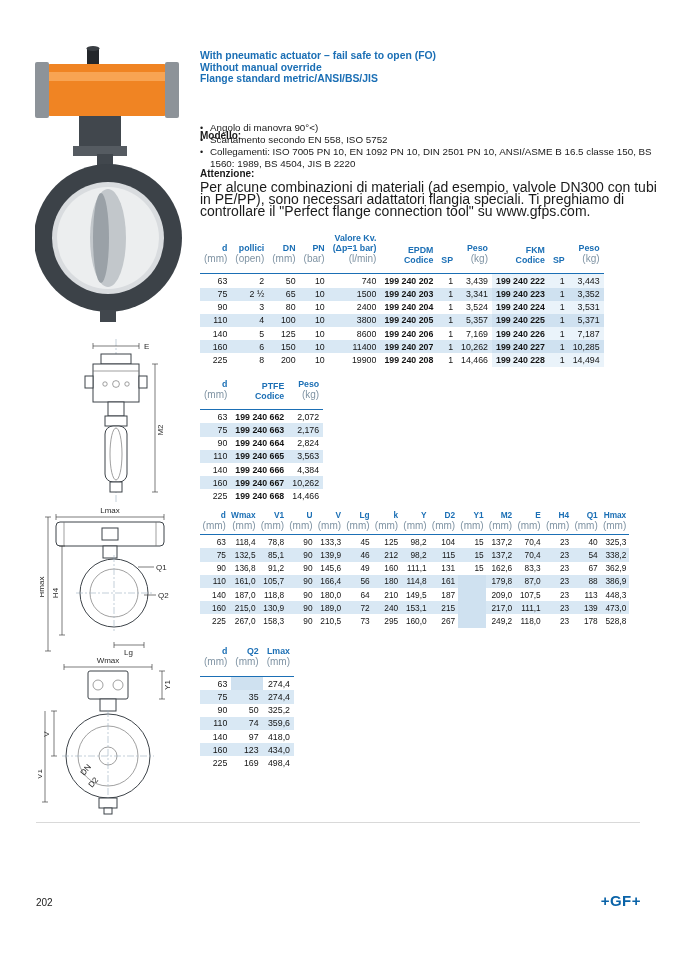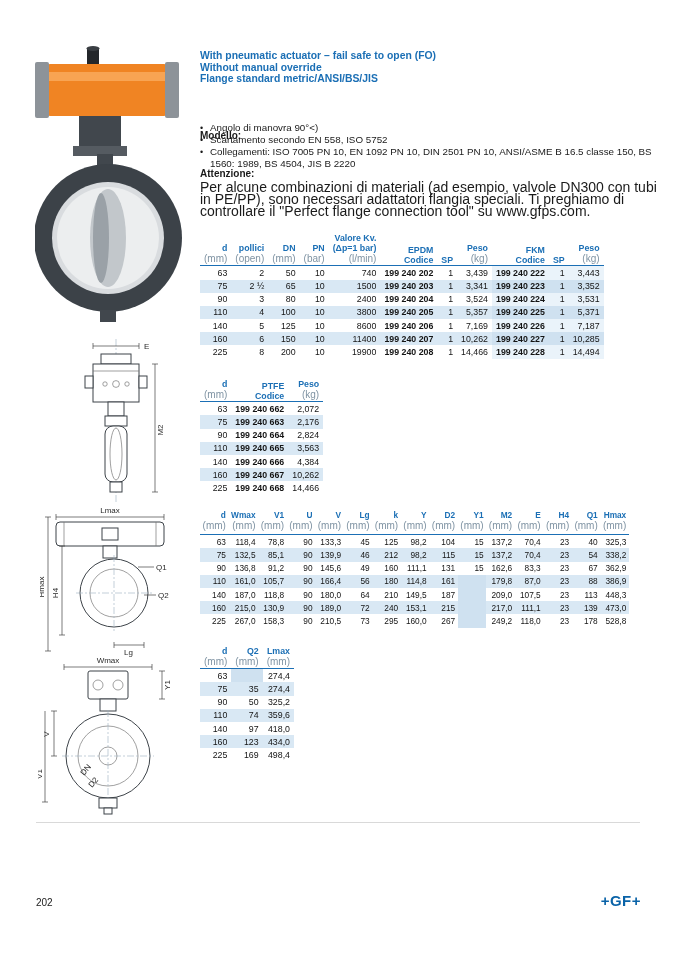--- a/index.html
+++ b/index.html
@@ -23,21 +23,21 @@
   .modello-label{top:109px;margin-top:21px;}
   .attn-label{top:168px;}
   .bullets{position:absolute;left:200px;top:122px;width:462px;font-size:9.8px;line-height:12px;}
   .bullet{display:flex;}
   .bullet .dot{width:10px;flex:0 0 10px;font-size:9px;line-height:12px;}
   .bullet .btxt{flex:1;}
   .attn-text{position:absolute;left:200px;top:181px;width:458px;font-size:14px;line-height:12px;}
   
   table.spec{border-collapse:collapse;font-size:8.8px;color:#141414;position:absolute;}
   table.spec th,table.spec td{padding:1.6px 4px;text-align:right;white-space:nowrap;vertical-align:bottom;}
-  table.spec thead th{border-bottom:1px solid var(--brand-blue);padding-bottom:0;}
+  table.spec thead th{border-bottom:1px solid var(--brand-blue);padding-bottom:8px;}
   .hm{font-weight:bold;color:var(--brand-blue);line-height:1.15;}
   .hu{font-size:10px;font-weight:normal;color:var(--unit-gray);line-height:1.25;}
   table.spec td.bold{font-weight:bold;}
   table.spec tbody tr:nth-child(even) td{background:var(--row-shade);}
   table.spec tbody tr:nth-child(odd) td.tint{background:var(--tint-odd);}
   table.spec tbody tr:nth-child(even) td.tint{background:var(--tint-even);}
   table.spec tbody tr td.blank{background:var(--tint-even);}
   #kv-table{left:200px;top:231px;}
   #ptfe-table{left:200px;top:377px;}
   #dim-table{left:200px;top:509px;font-size:8.3px;}

